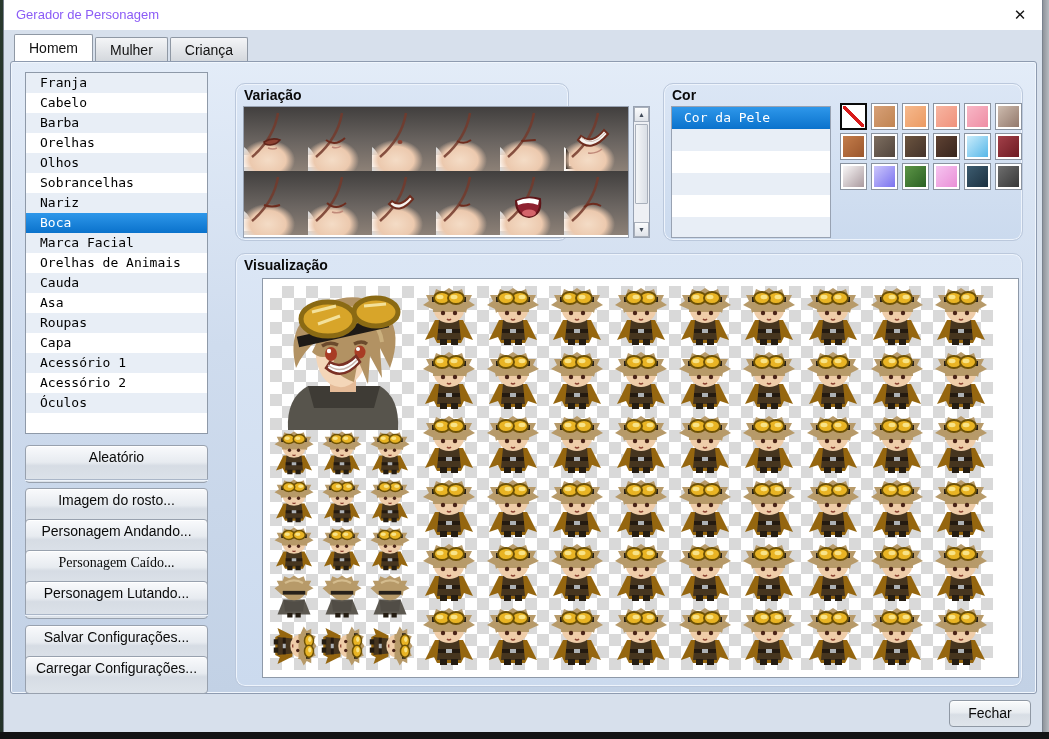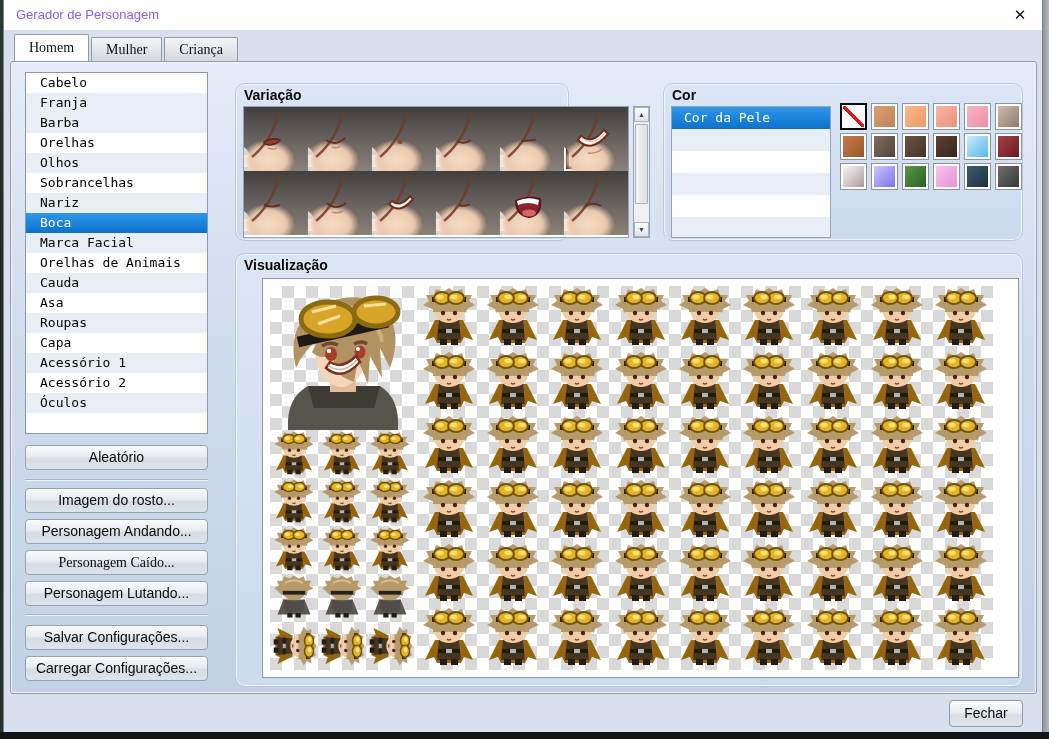--- a/index.html
+++ b/index.html
@@ -6,31 +6,31 @@
   html,body { width:1049px; height:739px; overflow:hidden; background:#101012; font-family:"Liberation Sans", sans-serif; }
   .desktop-strip-left{position:absolute;left:0;top:0;width:3px;height:732px;background:linear-gradient(180deg,#2a3a2e,#1d2a22 40%,#24332a);}
   .desktop-strip-right{position:absolute;left:1043px;top:0;width:6px;height:732px;background:linear-gradient(90deg,#8f949b,#b7bbc1);}
   .desktop-strip-bottom{position:absolute;left:0;top:732px;width:1049px;height:7px;background:#121314;}
   .window{position:absolute;left:3px;top:0;width:1040px;height:732px;background:#d7e0ec;border-left:1px solid #7a828e;border-right:1px solid #7a828e;}
   .titlebar{position:absolute;left:0;top:0;width:100%;height:30px;background:#ffffff;}
   .title-text{position:absolute;left:12px;top:7px;font-size:13px;color:#8b5cf6;}
   .close-btn{position:absolute;right:10px;top:4px;width:24px;height:22px;text-align:center;font-size:15px;line-height:22px;color:#111;cursor:default;}
   
   .tabbar{position:absolute;left:10px;top:34px;height:27px;display:flex;align-items:flex-end;}
-  .tab{height:24px;padding:0 14px;font-size:14px;color:#111;background:linear-gradient(180deg,#f4f5f7,#d4d8dd);border:1px solid #8f98a4;border-bottom:none;border-radius:2px 2px 0 0;margin-right:2px;display:flex;align-items:center;font-family:Liberation Serif, serif;}
+  .tab{height:24px;padding:0 14px;font-size:14px;color:#111;background:linear-gradient(180deg,#f4f5f7,#d4d8dd);border:1px solid #8f98a4;border-bottom:none;border-radius:2px 2px 0 0;margin-right:2px;display:flex;align-items:center;}
   .tab.active{height:27px;background:#ffffff;position:relative;z-index:3;}
   
   .panel{position:absolute;left:6px;top:61px;width:1027px;height:633px;border:1px solid #8e9bb0;border-radius:3px;background:linear-gradient(180deg,#e3ecf8 0%,#cfdcee 45%,#c2d1e5 100%);box-shadow:inset 0 0 0 1px #f0f6fd;}
   
   .parts-list{position:absolute;left:14px;top:10px;width:183px;height:362px;background:#fff;border:1px solid #8e99a8;overflow:hidden;}
   .parts-row{height:20px;line-height:20px;padding-left:14px;font-family:"DejaVu Sans Mono", monospace;font-size:13px;color:#000;background:#fff;white-space:nowrap;}
   .parts-row.alt{background:#e8eef6;}
   .parts-row.selected{background:linear-gradient(180deg,#2e97ea,#0a72cc);color:#fff;}
   
-  .btn{position:absolute;left:14px;width:183px;height:25px;border:1px solid #98a1ae;border-radius:4px;background:linear-gradient(180deg,#f9fafc 0%,#e7ebf0 45%,#d6dce4 55%,#dde3ea 100%);box-shadow:inset 0 1px 0 #fff;font-size:14px;color:#0a0a0a;text-align:center;line-height:23px;}
+  .btn{position:absolute;left:14px;width:183px;height:38px;border:1px solid #98a1ae;border-radius:4px;background:linear-gradient(180deg,#f9fafc 0%,#e7ebf0 45%,#d6dce4 55%,#dde3ea 100%);box-shadow:inset 0 1px 0 #fff;font-size:14px;color:#0a0a0a;text-align:center;line-height:23px;}
   .separator{position:absolute;left:14px;width:183px;height:2px;border-top:1px solid #aab6c8;border-bottom:1px solid #eef3fa;}
   
   .groupbox{position:absolute;border:1px solid #bbc8dc;border-radius:10px;background:linear-gradient(180deg,#dbe6f5,#cbdaee);box-shadow:inset 0 0 0 1px #eef4fc;}
   .groupbox h3{position:absolute;left:8px;top:3px;font-size:14px;font-weight:bold;color:#0a0a0a;}
   
   .vargrid{position:absolute;left:7px;top:22px;width:386px;height:132px;background:#fff;border:1px solid #98a2b2;display:flex;flex-wrap:wrap;align-content:flex-start;}
   .vcell{width:64px;height:64px;position:relative;background:repeating-conic-gradient(#dadada 0% 25%, #ffffff 0% 50%);background-size:24px 24px;}
   .vcell svg{position:absolute;inset:0;}
   .vcell.selected{box-shadow:inset 0 0 0 2px #fff, inset 0 0 0 5px #000;}
   
@@ -46,21 +46,21 @@
   .swatch{position:absolute;width:27px;height:27px;border:1px solid #8a93a0;background:#fff;padding:2px;}
   .swatch.selected{border:2px solid #0a0a0a;padding:1px;}
   .swatch-inner{width:100%;height:100%;}
   .swatch-none{width:100%;height:100%;background:linear-gradient(45deg,transparent 44%,#d81a1a 44%,#d81a1a 56%,transparent 56%),#fff;}
   
   .preview-area{position:absolute;left:26px;top:24px;width:757px;height:400px;background:#fff;border:1px solid #8e99a8;}
   .checker{background:repeating-conic-gradient(#d9d9d9 0% 25%, #ffffff 0% 50%);background-size:24px 24px;}
   .sheet{position:absolute;}
   .sheet svg{position:absolute;}
   
-  .close-dialog-btn{position:absolute;left:945px;top:700px;width:74px;height:27px;border:1px solid #8f98a4;border-radius:4px;background:linear-gradient(180deg,#fafbfc 0%,#e9edf1 45%,#d8dee5 55%,#e0e5eb 100%);box-shadow:inset 0 1px 0 #fff;font-size:14px;color:#0a0a0a;text-align:center;line-height:25px;}
+  .close-dialog-btn{position:absolute;left:945px;top:700px;width:82px;height:27px;border:1px solid #8f98a4;border-radius:4px;background:linear-gradient(180deg,#fafbfc 0%,#e9edf1 45%,#d8dee5 55%,#e0e5eb 100%);box-shadow:inset 0 1px 0 #fff;font-size:14px;color:#0a0a0a;text-align:center;line-height:25px;}
 </style>
 </head>
 <body>
 
 <div class="desktop-strip-left"></div>
 <div class="desktop-strip-right"></div>
 <div class="desktop-strip-bottom"></div>
 
 <div class="window">
   <div class="titlebar">
@@ -70,22 +70,22 @@
 
   <div class="tabbar" id="tabbar">
       <div class="tab active">Homem</div>
       <div class="tab">Mulher</div>
       <div class="tab">Criança</div>
     </div>
 
   <div class="panel">
 
     <div class="parts-list" id="partsList">
+        <div class="parts-row alt">Franja</div>
         <div class="parts-row">Cabelo</div>
-        <div class="parts-row alt">Franja</div>
         <div class="parts-row alt">Barba</div>
         <div class="parts-row">Orelhas</div>
         <div class="parts-row alt">Olhos</div>
         <div class="parts-row">Sobrancelhas</div>
         <div class="parts-row alt">Nariz</div>
         <div class="parts-row selected">Boca</div>
         <div class="parts-row alt">Marca Facial</div>
         <div class="parts-row">Orelhas de Animais</div>
         <div class="parts-row alt">Cauda</div>
         <div class="parts-row">Asa</div>

